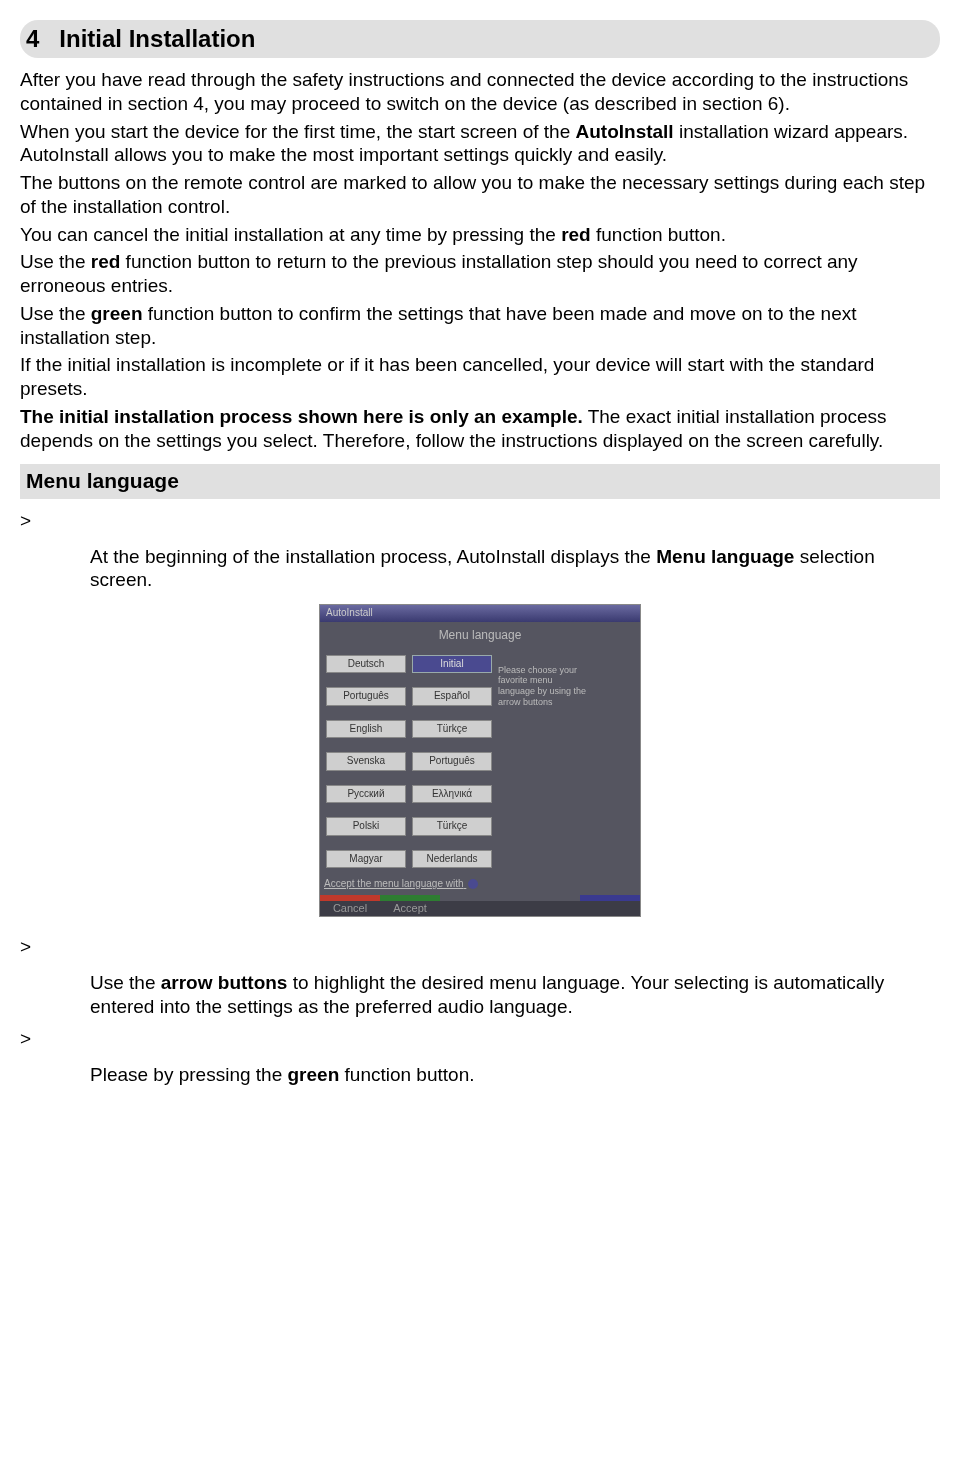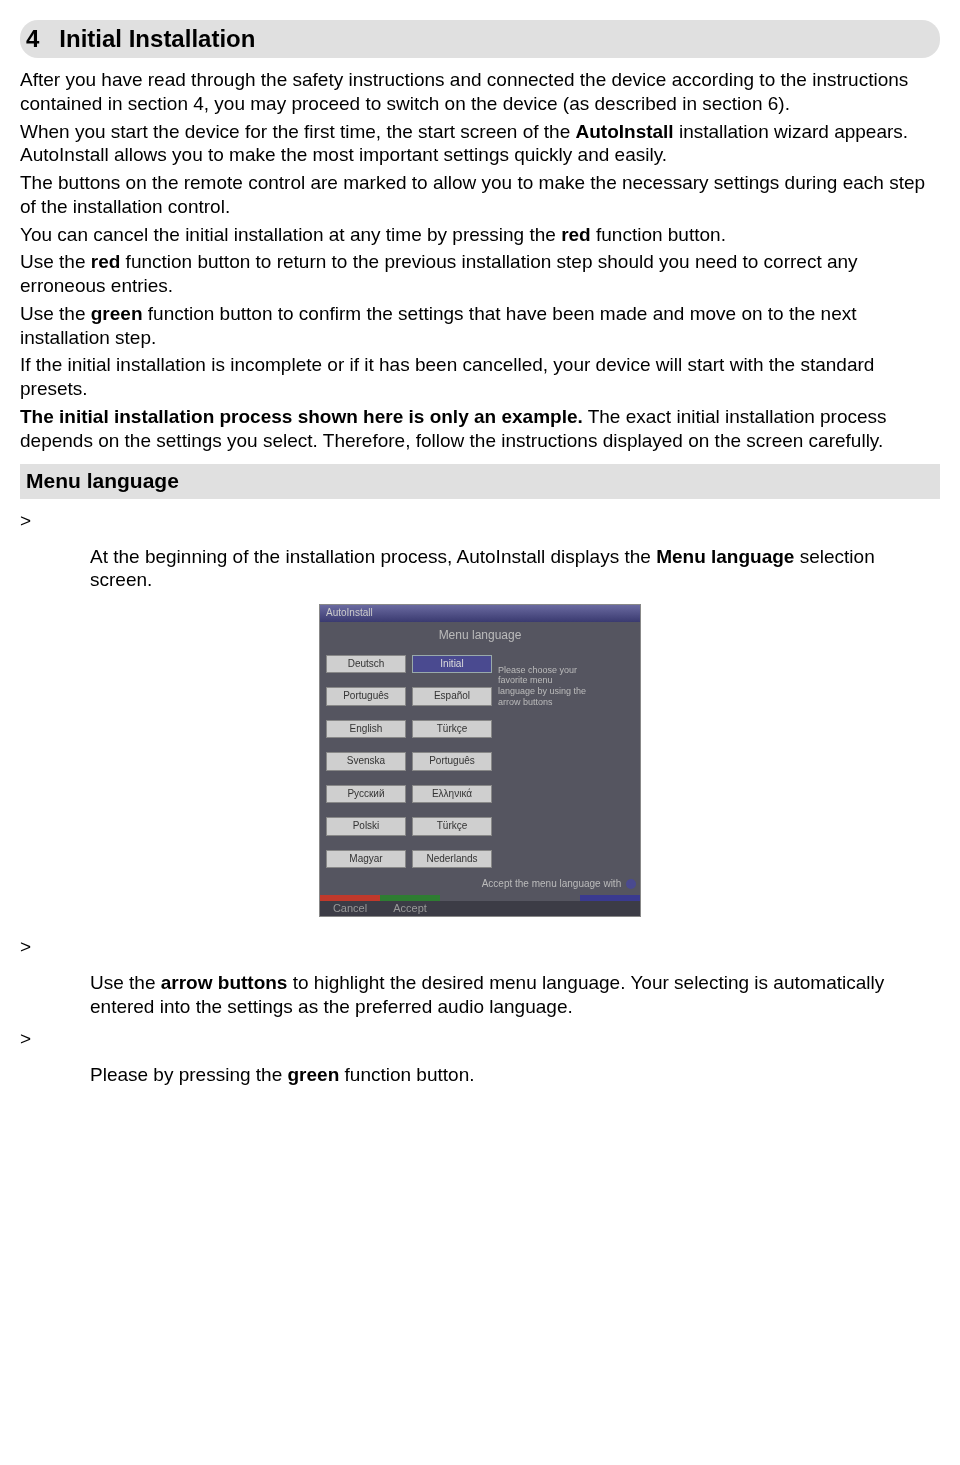--- a/index.html
+++ b/index.html
@@ -92,25 +92,26 @@
     border: 1px solid #9aa;
   }
   .hint {
     font-size: 9px;
     color: #bbb;
     line-height: 1.2;
     padding-top: 10px;
     width: 92px;
   }
   .shot-footer {
-    text-align: right;
+    text-align: left;
     font-size: 10px;
     padding: 4px;
     color: #bbb;
     background: #555560;
+    text-decoration: underline;
   }
   .shot-footer .ok-dot {
     display: inline-block;
     width: 10px; height: 10px;
     border-radius: 50%;
     background: #4a4a90;
     vertical-align: middle;
     margin-left: 2px;
   }
   .shot-colors {

